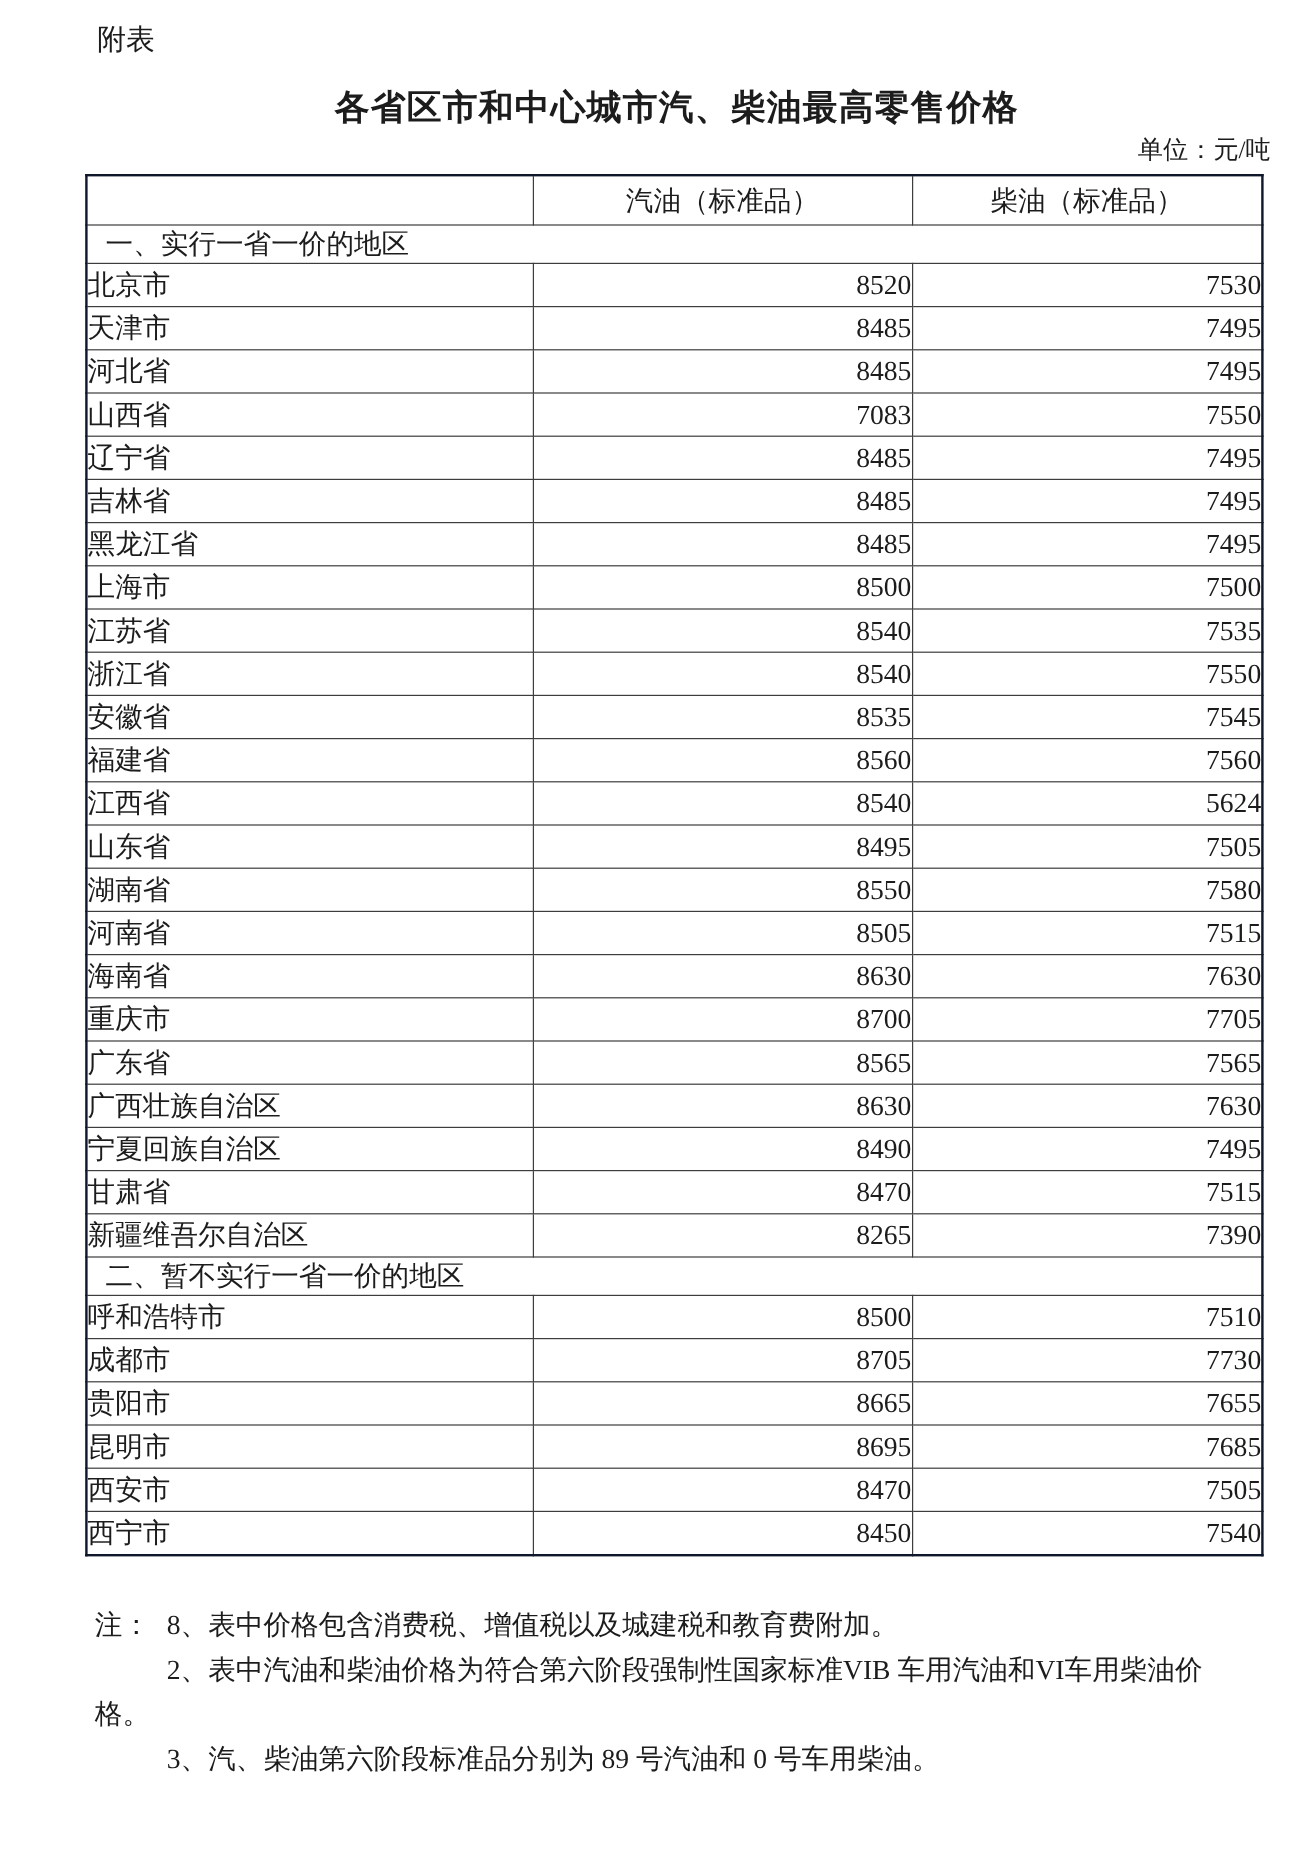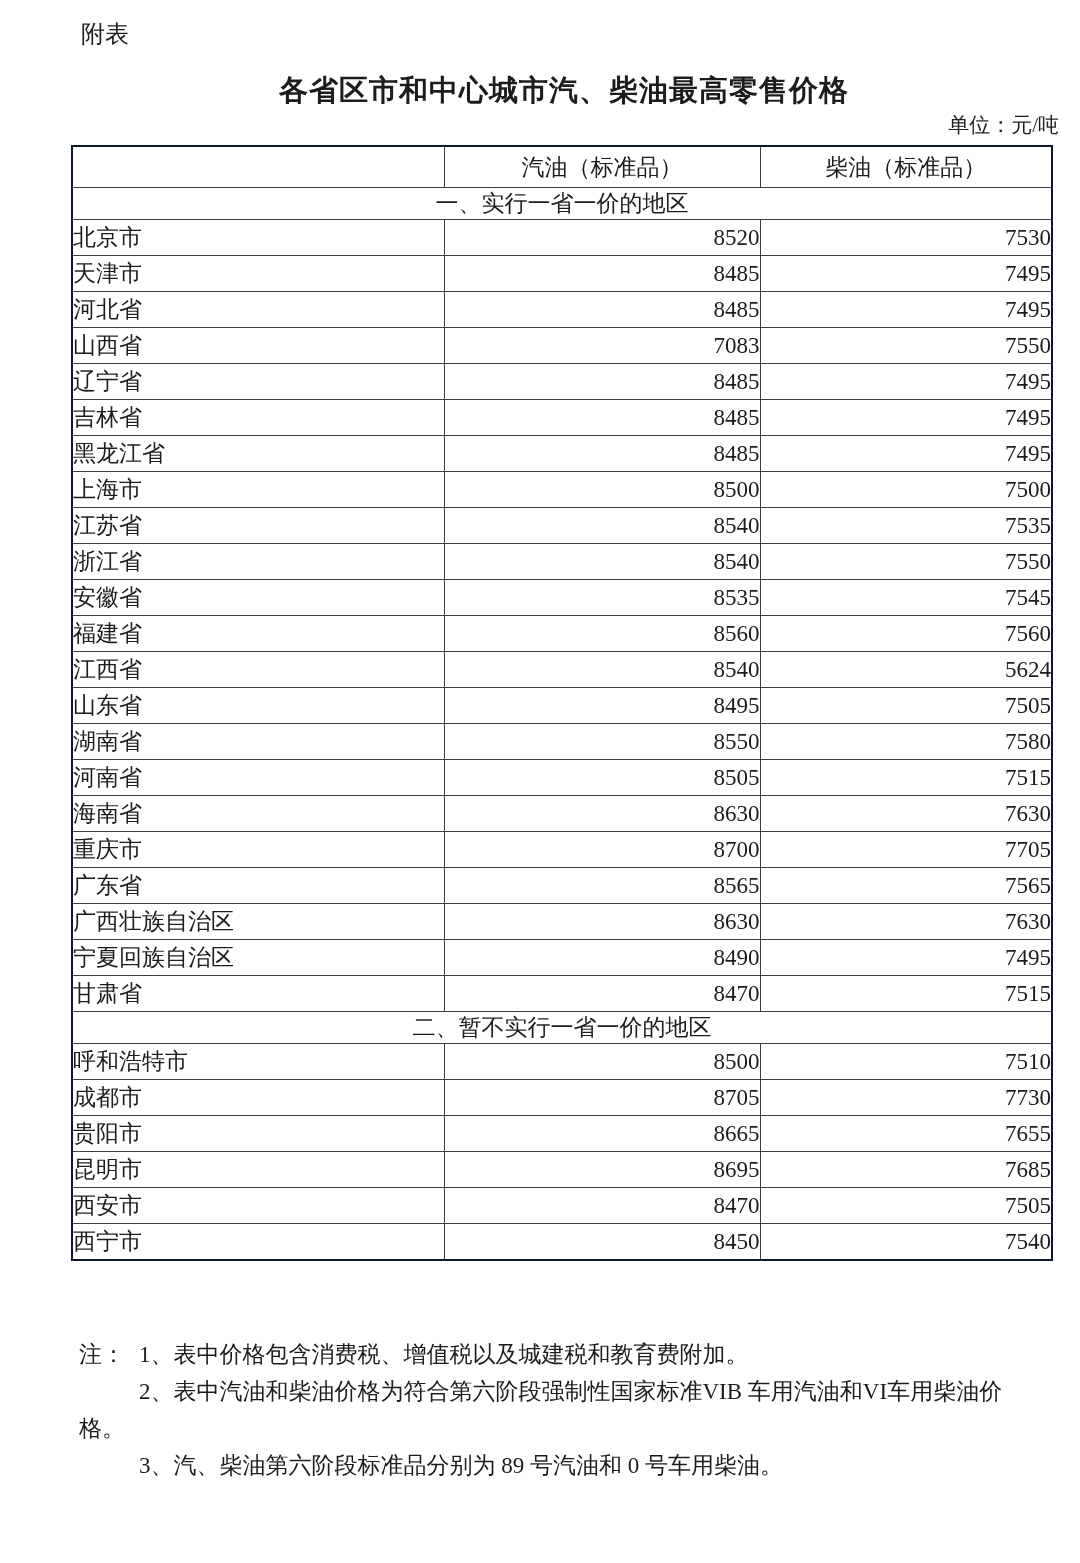--- a/index.html
+++ b/index.html
@@ -61,21 +61,22 @@
     padding: 0;
     overflow: hidden;
     white-space: nowrap;
   }
   table.price-table thead th {
     height: 40px;
     text-align: center;
   }
   tr.section-row td {
     height: 30px;
-    text-align: center;
+    text-align: left;
+    padding-left: 15px;
   }
   tr.data-row td {
     height: 35px;
   }
   td.cell-region {
     text-align: left;
     padding-left: 88px;
   }
   td.cell-num {
     text-align: right;
@@ -230,20 +231,25 @@
         <tr class="data-row">
           <td class="cell-region">宁夏回族自治区</td>
           <td class="cell-num">8490</td>
           <td class="cell-num">7495</td>
         </tr>
         <tr class="data-row">
           <td class="cell-region">甘肃省</td>
           <td class="cell-num">8470</td>
           <td class="cell-num">7515</td>
         </tr>
+        <tr class="data-row">
+          <td class="cell-region">新疆维吾尔自治区</td>
+          <td class="cell-num">8265</td>
+          <td class="cell-num">7390</td>
+        </tr>
         <tr class="section-row">
           <td colspan="3">二、暂不实行一省一价的地区</td>
         </tr>
         <tr class="data-row">
           <td class="cell-region">呼和浩特市</td>
           <td class="cell-num">8500</td>
           <td class="cell-num">7510</td>
         </tr>
         <tr class="data-row">
           <td class="cell-region">成都市</td>
@@ -267,19 +273,19 @@
         </tr>
         <tr class="data-row">
           <td class="cell-region">西宁市</td>
           <td class="cell-num">8450</td>
           <td class="cell-num">7540</td>
         </tr>
       </tbody>
   </table>
 
   <div class="notes">
-    <p class="note"><span class="note-label">注：</span><span>1、表中价格包含消费税、增值税以及城建税和教育费附加。</span></p>
+    <p class="note"><span class="note-label">注：</span><span>8、表中价格包含消费税、增值税以及城建税和教育费附加。</span></p>
     <p class="note indent">2、表中汽油和柴油价格为符合第六阶段强制性国家标准VIB 车用汽油和VI车用柴油价
 格。</p>
     <p class="note indent">3、汽、柴油第六阶段标准品分别为 89 号汽油和 0 号车用柴油。</p>
   </div>
 
 </div>
 
 </body></html>

